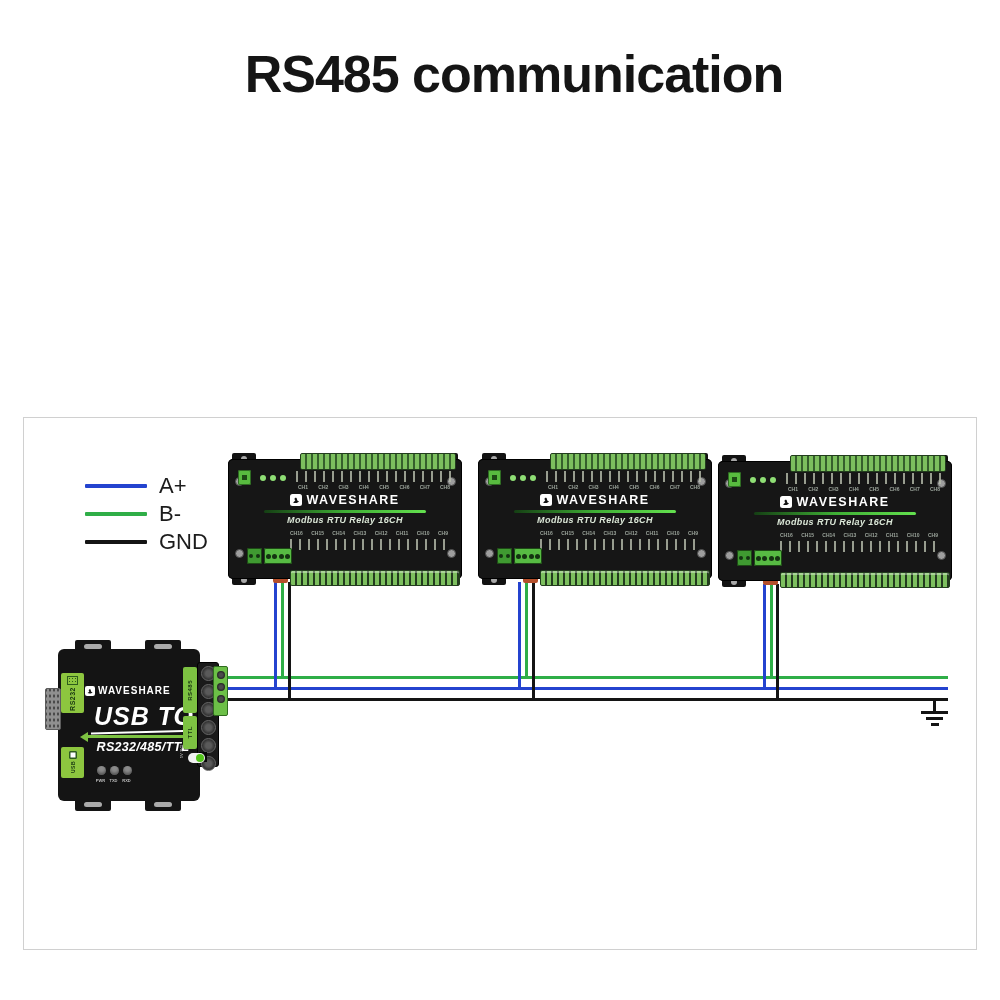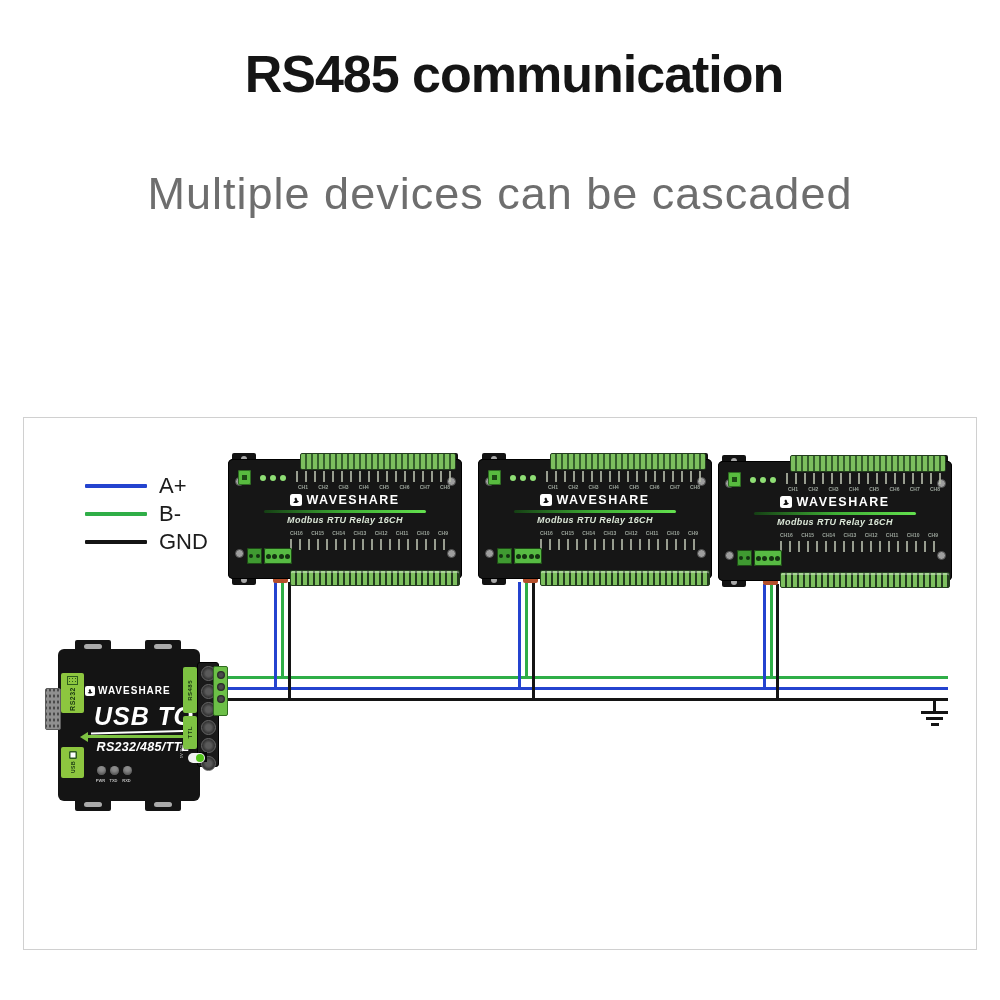--- a/index.html
+++ b/index.html
@@ -122,21 +122,20 @@
 
   .caption{position:absolute;left:230px;top:727px;font-size:27px;color:#3a3a3a;
            word-spacing:8px;z-index:1}
 </style>
 </head>
 <body>
 
 <div class="canvas">
 
   <div class="title">RS485 communication</div>
-  <div class="subtitle">Multiple devices can be cascaded</div>
 
   <div class="frame"></div>
 
   <div class="legend">
     <div class="legend-row">
       <span class="legend-line" style="background: rgb(36, 67, 207);"></span>
       <span class="legend-label">A+</span>
     </div>
     <div class="legend-row">
       <span class="legend-line" style="background: rgb(47, 174, 71);"></span>

